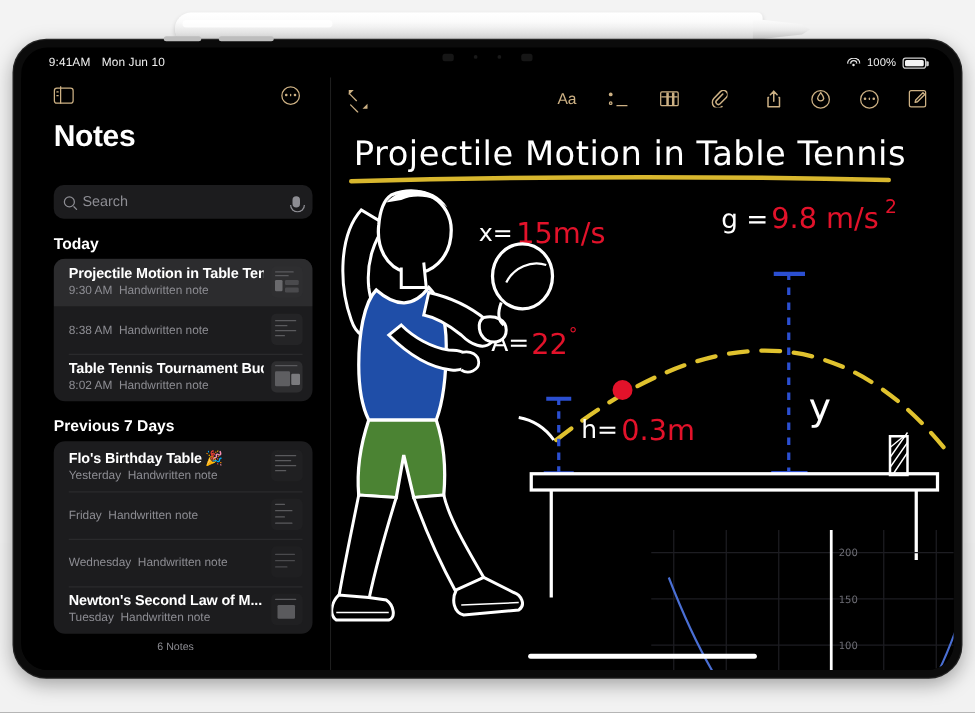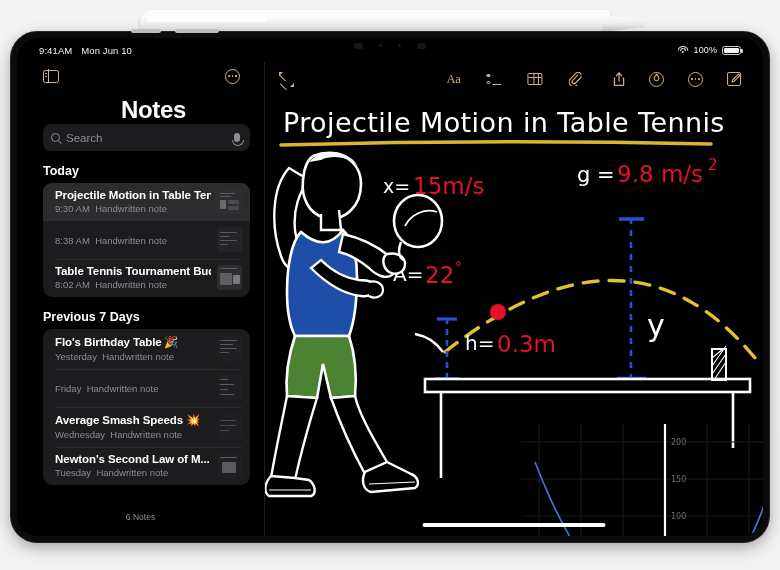--- a/index.html
+++ b/index.html
@@ -102,21 +102,21 @@
   .sb-panelicon{ width:16px; height:13px; border:1.3px solid #cdb184; border-radius:2.5px; position:relative;}
   .sb-panelicon::before{ content:""; position:absolute; left:4px; top:-1.3px; bottom:-1.3px; width:1.3px; background:#cdb184;}
   .sb-panelicon::after{ content:""; position:absolute; left:1.2px; top:2.2px; width:1.5px; height:1.5px; background:#cdb184; border-radius:50%;
      box-shadow: 0 3px 0 #cdb184;}
   .ellipsis-circ{
     width:15px; height:15px; border:1.3px solid #cdb184; border-radius:50%;
     display:flex; align-items:center; justify-content:center; gap:1.6px;
   }
   .ellipsis-circ i{ width:1.7px; height:1.7px; border-radius:50%; background:#cdb184;}
 
-  .sb-title{ font-size: 24px; font-weight:700; color:#fff; padding: 6px 0 0 26px; letter-spacing:-.3px;text-align:center;}
+  .sb-title{ font-size: 24px; font-weight:700; color:#fff; padding: 6px 0 24px 26px; letter-spacing:-.3px;}
 
   .search{
     margin: 0 14px 0 26px; height: 27px; background:#1c1c1e; border-radius:8px;
     display:flex; align-items:center; padding: 0 8px; gap:6px;
   }
   .search .mag{ width:9px; height:9px; border:1.4px solid #8d8d93; border-radius:50%; position:relative; flex:none;}
   .search .mag::after{ content:""; position:absolute; right:-3.4px; bottom:-2.6px; width:4.4px; height:1.4px;
      background:#8d8d93; transform:rotate(45deg); border-radius:1px;}
   .search .ph{ color:#8d8d93; font-size:11.5px; flex:1; }
   .search .mic{ width:6px; height:9px; background:#8d8d93; border-radius:3px; position:relative; flex:none; margin-right:2px;}
@@ -151,21 +151,21 @@
   .nt-toolbar .grp-right{ margin-left:auto; display:flex; gap:24px; align-items:center;}
 
   .expand{ width:14px; height:14px; position:relative;}
   .expand::before,.expand::after{ content:""; position:absolute; width:9px; height:1.4px; background:#cdb184; border-radius:1px;}
   .expand::before{ left:0; top:2px; transform:rotate(45deg); transform-origin:left center;}
   .expand::after{ left:1px; top:11px; transform:rotate(45deg); transform-origin:left center;}
   .arrowhead{ position:absolute; width:0;height:0;}
   .aa1{ left:-0.5px; top:-0.5px; border-left:4px solid #cdb184; border-bottom:4px solid transparent; border-top:0;}
   .aa2{ right:-0.5px; bottom:-0.5px; border-right:4px solid #cdb184; border-top:4px solid transparent; border-bottom:0;}
 
-  .aa-text{ font-size:12.5px; font-family:Liberation Serif, serif; color:#cdb184; letter-spacing:-.2px;}
+  .aa-text{ font-size:12.5px; font-family:Liberation Sans, sans-serif; color:#cdb184; letter-spacing:-.2px;}
   .ic-list{ width:15px; height:11px; position:relative;}
   .ic-list i{ position:absolute; right:0; height:1.4px; background:#cdb184; border-radius:1px;}
   .ic-list i:nth-child(1){ top:1px; width:9px;}
   .ic-list i:nth-child(2){ top:5.5px; width:9px;}
   .ic-list i:nth-child(3){ top:10px; width:9px;}
   .ic-list b{ position:absolute; left:0; width:3.4px; height:3.4px; border-radius:50%;}
   .ic-list b:nth-of-type(1){ top:0px; background:#cdb184;}
   .ic-list b:nth-of-type(2){ top:7.6px; border:1.2px solid #cdb184; background:transparent;}
   .ic-table{ width:15px; height:12px; border:1.3px solid #cdb184; border-radius:1.5px; position:relative;}
   .ic-table::before{ content:""; position:absolute; left:0; right:0; top:3px; height:1.2px; background:#cdb184;}
@@ -326,21 +326,20 @@
               <div class="thumb" style="background:#202022">
                 <i class="ln" style="top:4px;width:8px"></i>
                   <i class="ln" style="top:9px;width:14px"></i>
                 <i class="ln" style="top:14px;width:8px"></i>
                   <i class="ln" style="top:19px;width:14px"></i>
               </div>
             </div>
 
             <div class="row">
               <div class="txt">
-                <div class="t1">Average Smash Speeds 💥</div>
                 <div class="t2">
                   <span>Wednesday</span>&nbsp;&nbsp;<span>Handwritten note</span>
                 </div>
               </div>
               <div class="thumb" style="background:#1f1f21">
                 <i class="ln" style="top:6px;width:16px;background:#4a4a4d"></i>
                 <i class="ln" style="top:11px;width:16px;background:#4a4a4d"></i>
                 <i class="ln" style="top:16px;width:10px;background:#4a4a4d"></i>
               </div>
             </div>

